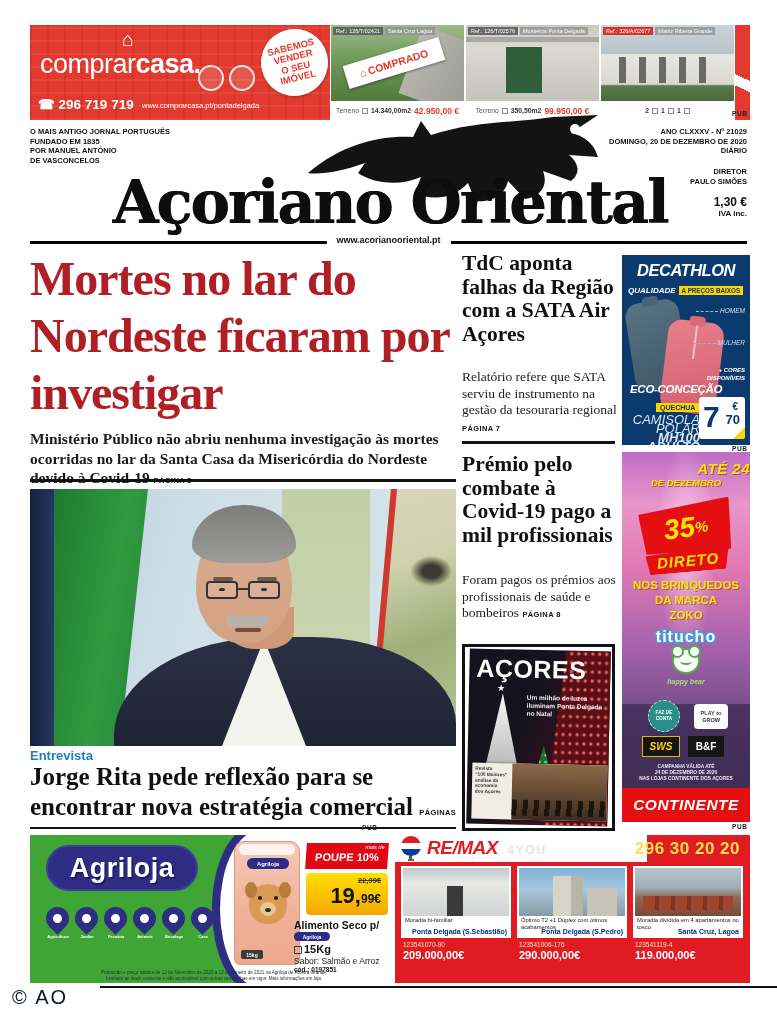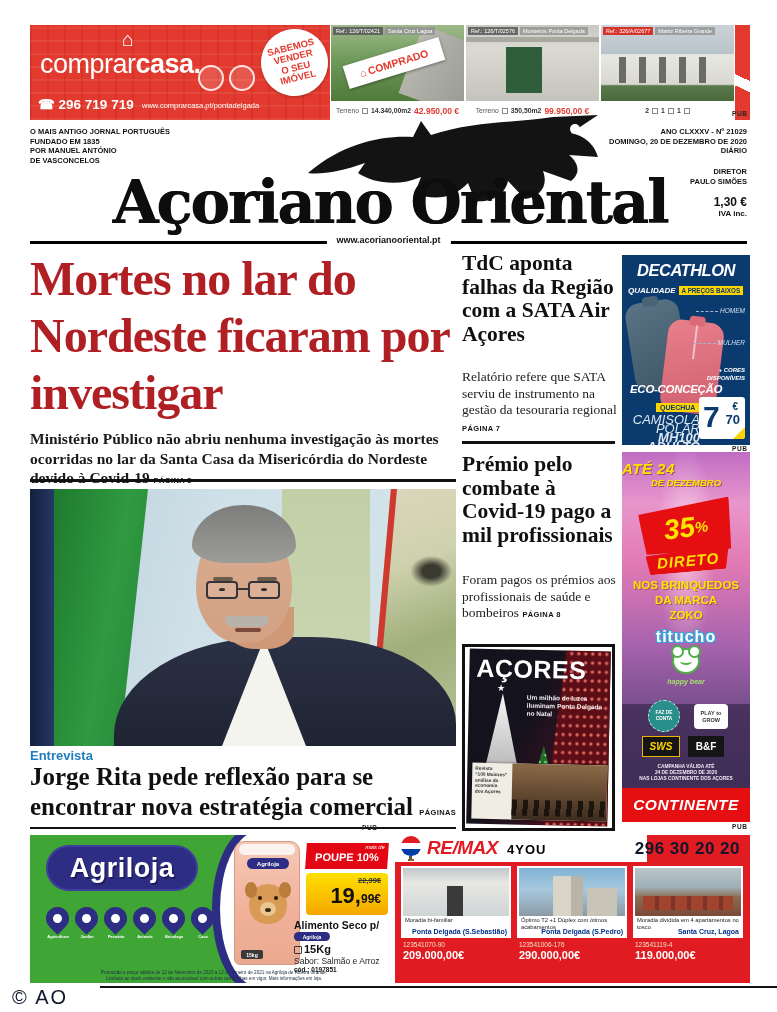--- a/index.html
+++ b/index.html
@@ -145,21 +145,21 @@
   .dk-price .n{position:absolute;left:4px;top:2px;font-size:30px;font-weight:bold;color:#0b3a6e;line-height:36px}
   .dk-price .c{position:absolute;right:7px;top:4px;font-size:10px;font-weight:bold;color:#0b3a6e}
   .dk-price .d{position:absolute;right:5px;top:15px;font-size:13px;font-weight:bold;color:#0b3a6e}
   .dk-price:after{content:"";position:absolute;right:0;bottom:0;border-style:solid;border-width:0 0 12px 12px;border-color:transparent transparent #ffd500 transparent}
 
   
   .ct{left:622px;top:452px;width:128px;height:370px;overflow:hidden;
     background:linear-gradient(180deg,#c06cc4 0%,#e896cc 14%,#e27ab4 30%,#a863ae 52%,#6f4b86 72%,#53406b 100%)}
   .ct:before{content:"";position:absolute;left:24px;top:0;width:80px;height:240px;
     background:radial-gradient(ellipse 42px 150px at 50% 40%,rgba(255,230,240,.65),transparent 70%)}
-  .ct-until{position:absolute;left:0;top:8px;width:100%;text-align:left;color:#ffe300;font-weight:bold;font-style:italic;font-size:15px;letter-spacing:.5px;text-shadow:1px 1px 0 rgba(120,40,40,.6)}
+  .ct-until{position:absolute;left:0;top:8px;width:100%;text-align:right;color:#ffe300;font-weight:bold;font-style:italic;font-size:15px;letter-spacing:.5px;text-shadow:1px 1px 0 rgba(120,40,40,.6)}
   .ct-until2{position:absolute;left:0;top:25px;width:100%;text-align:center;color:#ffe300;font-weight:bold;font-style:italic;font-size:9.5px;text-shadow:1px 1px 0 rgba(120,40,40,.6)}
   .ct-35{position:absolute;left:18px;top:50px;width:92px;height:52px;background:#e50f12;transform:rotate(-7deg);
     clip-path:polygon(0 14%,100% 0,96% 100%,4% 92%);display:flex;align-items:center;justify-content:center;
     color:#ffe300;font-weight:bold;font-style:italic;font-size:28px}
   .ct-35 .pc{font-size:15px}
   .ct-direto{position:absolute;left:24px;top:96px;width:84px;height:24px;background:#e50f12;transform:rotate(-5deg);
     clip-path:polygon(0 20%,100% 0,94% 100%,4% 100%);display:flex;align-items:center;justify-content:center;
     color:#ffe300;font-weight:bold;font-style:italic;font-size:15px;letter-spacing:1px}
   .ct-target{position:absolute;left:0;top:126px;width:100%;text-align:center;color:#ffe300;font-weight:bold;font-size:11.5px;line-height:15px;text-shadow:1px 1px 0 rgba(120,40,40,.5)}
   .ct-titucho{position:absolute;left:0;top:176px;width:100%;text-align:center;color:#fff;font-weight:bold;font-size:16px;letter-spacing:1px;
@@ -219,22 +219,22 @@
 
   
   .rx{left:395px;top:835px;width:355px;height:148px;background:#e11b22;overflow:hidden}
   .rx-head{position:absolute;left:0;top:0;width:252px;height:27px;background:#fff}
   .rx-balloon{position:absolute;left:5px;top:1px;width:22px;height:25px}
   .rx-bcirc{position:absolute;left:1px;top:0;width:20px;height:20px;border-radius:50% 50% 48% 48%;
     background:linear-gradient(180deg,#e11b22 0 34%,#fff 34% 63%,#003da5 63% 100%)}
   .rx-bline{position:absolute;left:9px;top:20px;width:3px;height:3px;background:#555}
   .rx-bbask{position:absolute;left:8px;top:23px;width:6px;height:2px;background:#8a5a2a}
   .rx-brand{position:absolute;left:32px;top:2px;font-size:19px;font-weight:bold;font-style:italic;color:#e11b22;letter-spacing:-.5px}
-  .rx-agency{position:absolute;left:112px;top:7px;font-size:13px;font-weight:bold;color:#000000;letter-spacing:1px}
-  .rx-phone{position:absolute;right:10px;top:4px;font-size:17px;font-weight:bold;color:#0f172a;letter-spacing:.5px}
+  .rx-agency{position:absolute;left:112px;top:7px;font-size:13px;font-weight:bold;color:#e5e5e5;letter-spacing:1px}
+  .rx-phone{position:absolute;right:10px;top:4px;font-size:17px;font-weight:bold;color:#fde047;letter-spacing:.5px}
   .rx-card{position:absolute;top:31px;width:110px;height:72px;background:#fff;padding:2px}
   .rx-photo{position:absolute;left:2px;top:2px;width:106px;height:48px}
   .rxp1{background:linear-gradient(180deg,#bfc7cc 0%,#e8e8e4 30%,#cfd4d6 100%)}
   .rxp1:after{content:"";position:absolute;left:44px;top:18px;width:16px;height:30px;background:#3a3a3a}
   .rxp2{background:linear-gradient(180deg,#7fb3d5 0%,#a8c8de 45%,#8a9aa5 100%)}
   .rxp2:after{content:"";position:absolute;left:34px;top:8px;width:30px;height:40px;background:linear-gradient(90deg,#d8d4c8 0 60%,#b8b4a8 60%);box-shadow:34px 12px 0 #c8c4b8}
   .rxp3{background:linear-gradient(180deg,#b9c4c9 0%,#9fb0b8 40%,#8a6a50 62%,#7a4a3a 100%)}
   .rxp3:after{content:"";position:absolute;left:8px;top:28px;width:90px;height:14px;background:repeating-linear-gradient(90deg,#a0442e 0 12px,#7c3424 12px 16px)}
   .rx-cap{position:absolute;left:2px;top:50px;width:106px;height:20px;background:#fff;padding:1px 2px}
   .rx-cap .t{font-size:5.8px;color:#222;line-height:6.6px}

